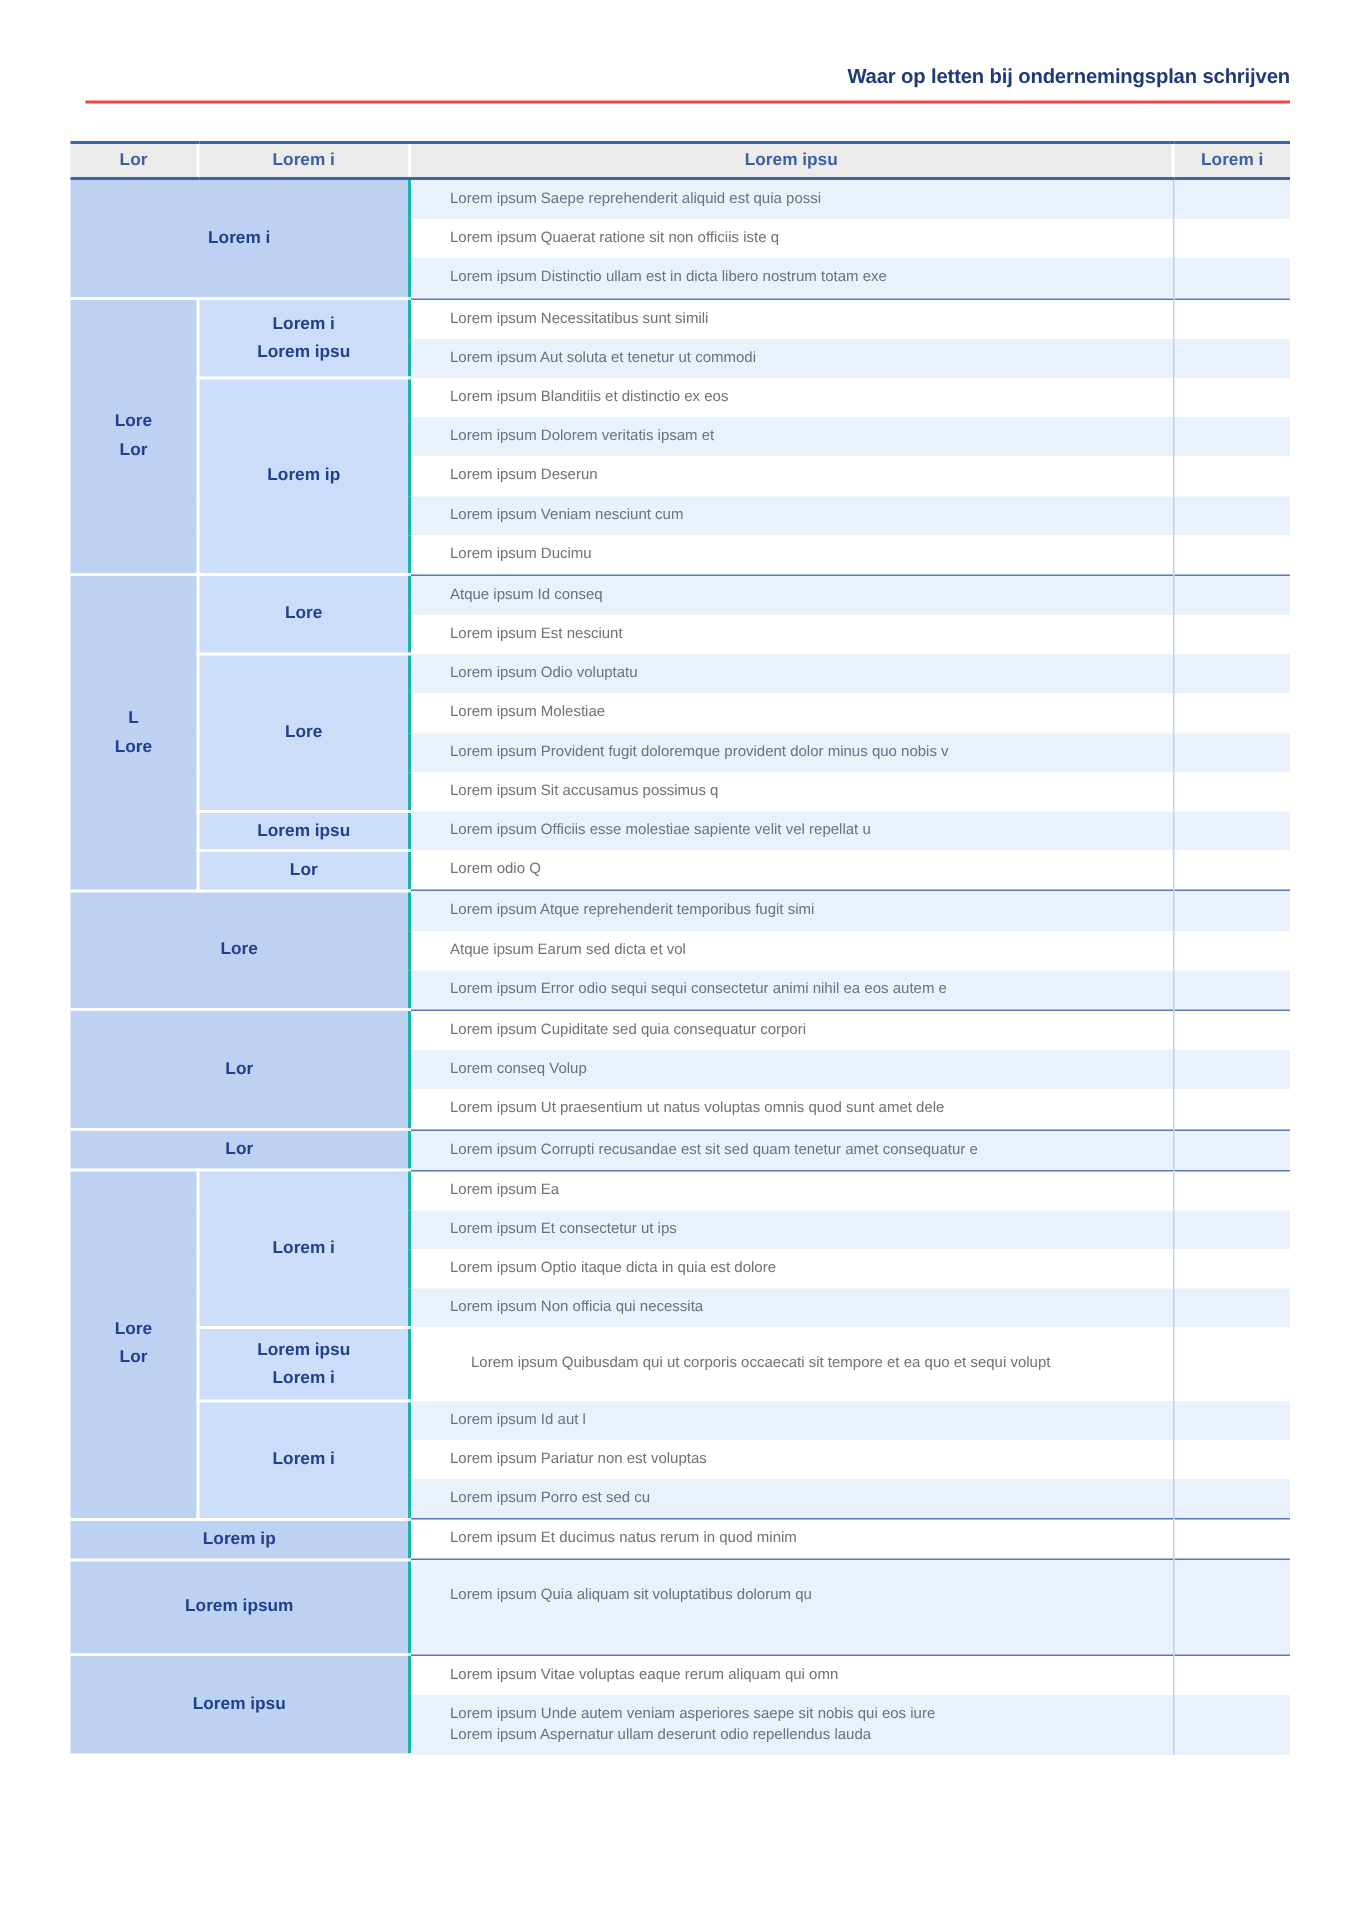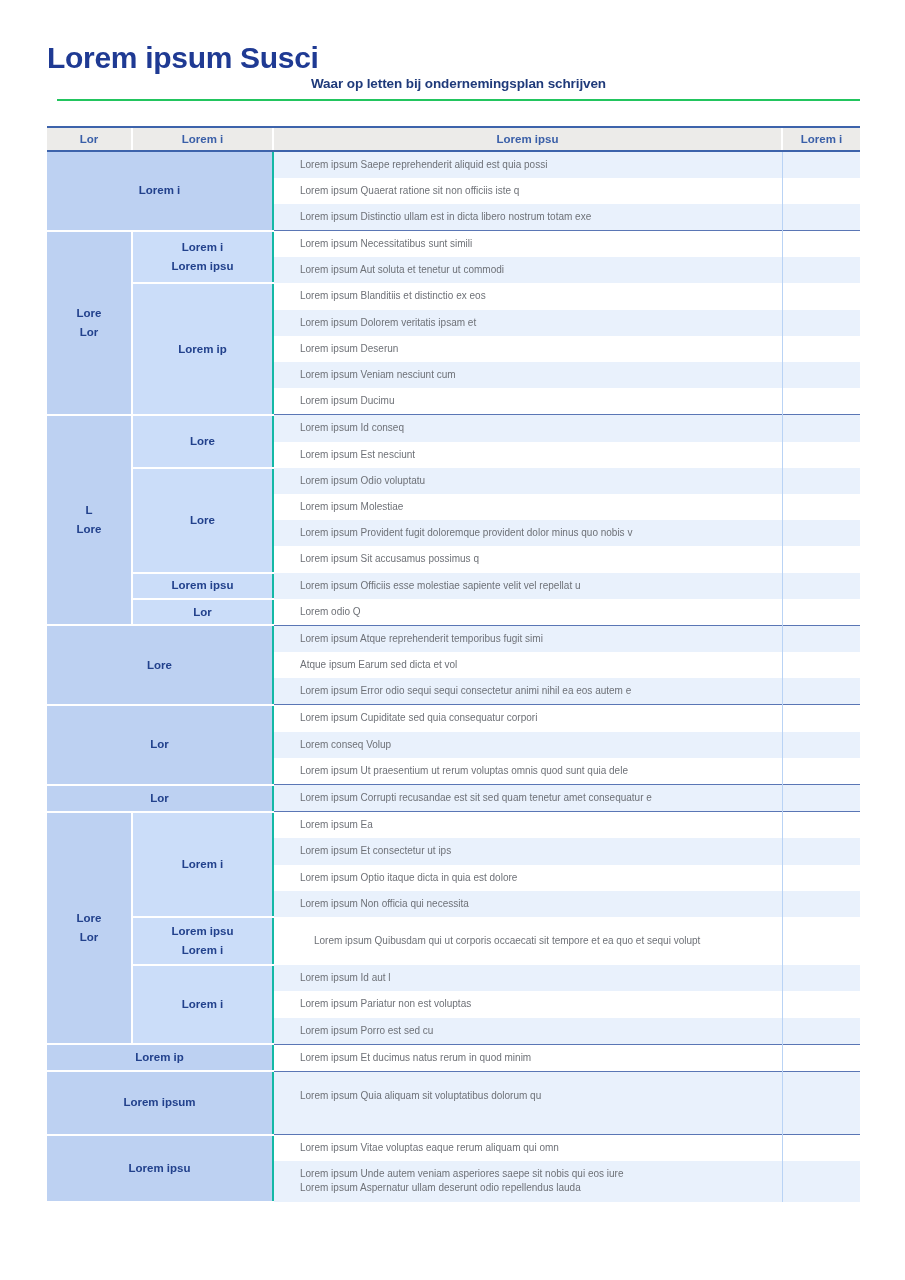--- a/index.html
+++ b/index.html
@@ -34,23 +34,23 @@
     color: #1b3a8f;
     letter-spacing: -1.5px;
     line-height: 1.0;
     margin-top: 4px;
     white-space: nowrap;
   }
   .subtitle-wrap {
     flex: 1;
     margin-left: 10px;
     margin-bottom: 8px;
-    border-bottom: 2px solid #22c55e;
+    border-bottom: 2px solid #ef4444;
     padding-bottom: 7px;
-    text-align: center;
+    text-align: right;
   }
   .subtitle {
     font-size: 13.5px;
     font-weight: bold;
     color: #1f3a7a;
     letter-spacing: -0.1px;
   }
 
   
   .table-wrap { margin: 17px 45px 0 47px; }
@@ -134,21 +134,20 @@
   tr.grp-top > td { border-top: 1px solid #5a76b5; }
 
   tbody tr:last-child > td { border-bottom: 0; }
 </style>
 </head>
 <body>
 
 <div class="page">
 
   <div class="header">
-    <div class="title-eyebrow">Lorem ipsum Susci</div>
     <div class="header-row">
       <div class="subtitle-wrap">
         <span class="subtitle">Waar op letten bij ondernemingsplan schrijven</span>
       </div>
     </div>
   </div>
 
   <div class="table-wrap">
     <table class="checklist">
       <colgroup>
@@ -206,21 +205,21 @@
             <td class="item alt">Lorem ipsum Veniam nesciunt cum</td>
             <td class="chk alt"></td>
           </tr>
           <tr>
             <td class="item">Lorem ipsum Ducimu</td>
             <td class="chk"></td>
           </tr>
           <tr class="grp-top">
             <td class="g1" rowspan="8">L<br>Lore</td>
             <td class="g2" rowspan="2">Lore</td>
-            <td class="item alt">Lorem ipsum Id conseq</td>
+            <td class="item alt">Atque ipsum Id conseq</td>
             <td class="chk alt"></td>
           </tr>
           <tr>
             <td class="item">Lorem ipsum Est nesciunt</td>
             <td class="chk"></td>
           </tr>
           <tr>
             <td class="g2" rowspan="4">Lore</td>
             <td class="item alt">Lorem ipsum Odio voluptatu</td>
             <td class="chk alt"></td>
@@ -263,21 +262,21 @@
           <tr class="grp-top">
             <td class="g12" colspan="2" rowspan="3">Lor</td>
             <td class="item">Lorem ipsum Cupiditate sed quia consequatur corpori</td>
             <td class="chk"></td>
           </tr>
           <tr>
             <td class="item alt">Lorem conseq Volup</td>
             <td class="chk alt"></td>
           </tr>
           <tr>
-            <td class="item">Lorem ipsum Ut praesentium ut rerum voluptas omnis quod sunt quia dele</td>
+            <td class="item">Lorem ipsum Ut praesentium ut natus voluptas omnis quod sunt amet dele</td>
             <td class="chk"></td>
           </tr>
           <tr class="grp-top">
             <td class="g12" colspan="2" rowspan="1">Lor</td>
             <td class="item alt">Lorem ipsum Corrupti recusandae est sit sed quam tenetur amet consequatur e</td>
             <td class="chk alt"></td>
           </tr>
           <tr class="grp-top">
             <td class="g1" rowspan="8">Lore<br>Lor</td>
             <td class="g2" rowspan="4">Lorem i</td>

